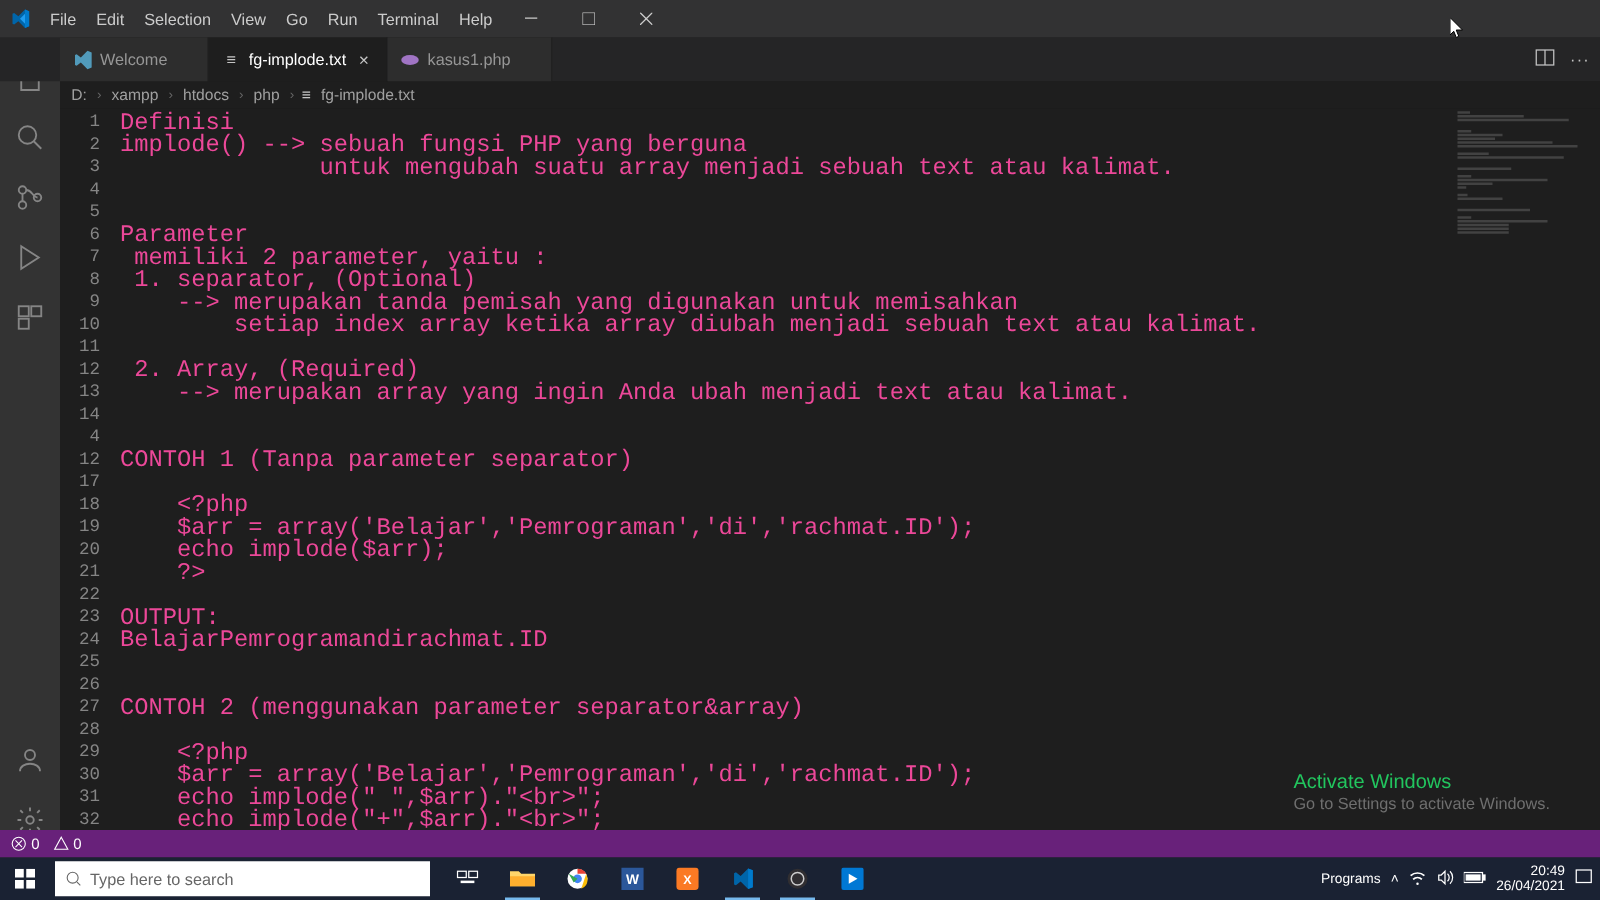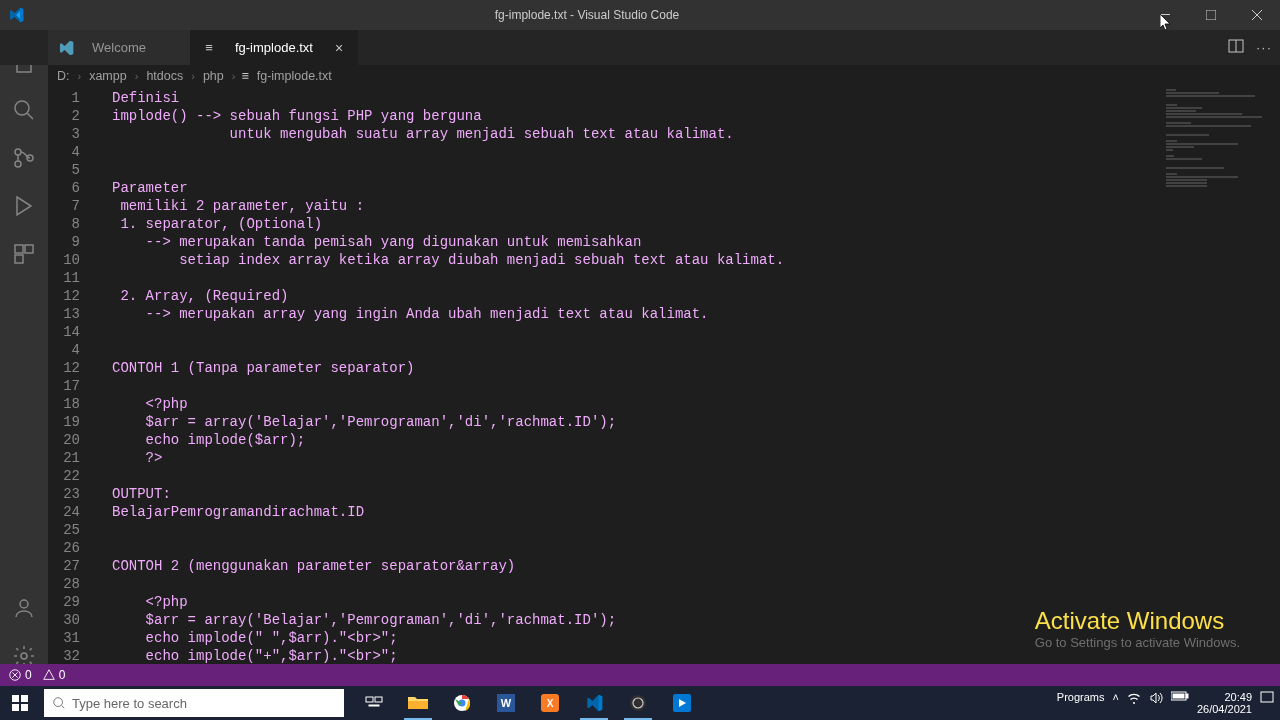--- a/index.html
+++ b/index.html
@@ -9,21 +9,21 @@
 .titlebar { height: 30px; background: #323233; display: flex; align-items: center; color: #cccccc; }
 .titlebar .vsicon { width: 16px; height: 16px; margin: 0 8px; display: inline-flex; }
 .titlebar .menus { display: flex; gap: 0; }
 .titlebar .menu-item { padding: 0 8px; height: 30px; display: flex; align-items: center; cursor: default; }
 .titlebar .title-center { flex: 1; text-align: center; font-size: 12px; color: #cccccc; }
 .titlebar .win-controls { display: flex; }
 .titlebar .win-btn { width: 46px; height: 30px; display: flex; align-items: center; justify-content: center; }
 
 
 .tabbar { height: 35px; background: #252526; display: flex; align-items: stretch; padding-left: 48px; position: relative; }
-.tab { display: flex; align-items: center; padding: 0 10px; gap: 18px; border-right: 1px solid #1e1e1e; font-size: 13px; color: #969696; background: #2d2d2d; cursor: default; min-width: 110px;}
+.tab { display: flex; align-items: center; padding: 0 10px; gap: 6px; border-right: 1px solid #1e1e1e; font-size: 13px; color: #969696; background: #2d2d2d; cursor: default; min-width: 110px;}
 .tab.active { background: #1e1e1e; color: #ffffff; }
 .tab .tabicon { width: 16px; height: 16px; display:inline-flex; align-items:center; justify-content:center;}
 .tab .tabicon.vsblue { color:#519aba;}
 .tab .tabicon.php { color:#a074c4;}
 .tab .close { width:16px; color:#c5c5c5; font-size:14px; text-align:center;}
 .tab .close.hidden { visibility:hidden;}
 .tabbar .tab-right { position:absolute; right:8px; top:0; height:35px; display:flex; align-items:center; gap:12px; color:#c5c5c5;}
 
 
 .breadcrumb { height: 22px; background: #1e1e1e; display:flex; align-items:center; padding-left: 55px; font-size:12.5px; color:#a0a0a0; gap:2px;}
@@ -34,61 +34,70 @@
 
 .activitybar { position: absolute; left:0; top:30px; bottom:34px; width:48px; background:#333333; display:flex; flex-direction:column; align-items:center; padding-top:8px;}
 .activitybar .act-item { width:48px; height:48px; display:flex; align-items:center; justify-content:center; color:#858585;}
 .activitybar .act-bottom { margin-top:auto; margin-bottom:6px;}
 .activitybar svg { width:24px; height:24px; }
 
 
 .editor-wrap { position:absolute; left:48px; top:87px; right:0; bottom:34px; background:#1e1e1e; overflow:hidden;}
 .gutter { position:absolute; left:0; top:0; bottom:0; width:50px; text-align:right; color:#858585; font-family: Consolas, "Courier New", monospace; font-size:14px; line-height:18px; padding-top:2px;}
 .gutter div { padding-right:18px; height:18px;}
-.code { position:absolute; left:64px; top:2px; right:120px; font-family: Consolas,"Courier New", monospace; font-size:14px; line-height:18px; color:#f0abfc; white-space:pre;}
+.code { position:absolute; left:48px; top:2px; right:120px; font-family: Consolas,"Courier New", monospace; font-size:19px; line-height:18px; color:#ec4899; white-space:pre;}
 .code .line { height:18px; }
 .minimap { position:absolute; right:14px; top:2px; width:100px; height:200px; opacity:0.5;}
 .minimap .mm-line { height:2px; margin-bottom:1px; background:#666; }
 
 
 .statusbar { position:absolute; left:0; right:0; bottom:34px; height:22px; background:#68217a; color:#fff; display:flex; align-items:center; font-size:12px; padding:0 8px;}
 .statusbar .sb-left { display:flex; gap:10px; align-items:center;}
 .statusbar .sb-right { margin-left:auto; display:flex; gap:14px; align-items:center;}
 .statusbar svg { width:14px; height:14px; }
 
 
 .taskbar { position:absolute; left:0; right:0; bottom:0; height:34px; background:#1a2233; display:flex; align-items:center;}
 .taskbar .start { width:40px; height:34px; display:flex; align-items:center; justify-content:center;}
 .taskbar .search { flex:0 0 300px; height:28px; background:#fff; margin-left:4px; display:flex; align-items:center; padding:0 8px; gap:6px; color:#666; font-size:13px;}
 .taskbar .tbicons { display:flex; margin-left:8px;}
 .taskbar .tbicon { width:44px; height:34px; display:flex; align-items:center; justify-content:center; position:relative;}
 .taskbar .tbicon.active::after { content:''; position:absolute; bottom:0; left:8px; right:8px; height:2px; background:#76b9ed;}
-.taskbar .tray { margin-left:auto; display:flex; gap:8px; color:#fff; font-size:11px; padding-right:6px;}
+.taskbar .tray { margin-left:auto; display:flex; align-items:center; gap:8px; color:#fff; font-size:11px; padding-right:6px;}
 .taskbar .tray .traytime { text-align:right; line-height:12px;}
 
 
 .watermark { position:absolute; right:40px; bottom:70px; color:#6f6f6f; text-align:left; pointer-events:none;}
-.watermark .wm-title { font-size:24px; color:#fde047; }
+.watermark .wm-title { font-size:16px; color:#22c55e; }
 .watermark .wm-sub { font-size:13px; }
 
 
 .fake-cursor { position:absolute; top:14px; right:108px; width:12px; height:18px; pointer-events:none; z-index:999;}
 </style>
 </head>
 <body>
 
 <div class="titlebar">
   <span class="vsicon">
     <svg viewBox="0 0 24 24">
         <path fill="#0065A9" d="M23 3l-5-2-8 8-5-4-2 1v12l2 1 5-4 8 8 5-2V3z"></path>
         <path fill="#007ACC" d="M18 1l5 2v18l-5 2V1z"></path>
         <path fill="#1F9CF0" d="M18 6v12l-6-6 6-6z"></path>
       </svg>
   </span>
-  <div class="title-center">fg-implode.txt - Visual Studio Code</div>
+  <div class="menus">
+    <div class="menu-item">File</div>
+    <div class="menu-item">Edit</div>
+    <div class="menu-item">Selection</div>
+    <div class="menu-item">View</div>
+    <div class="menu-item">Go</div>
+    <div class="menu-item">Run</div>
+    <div class="menu-item">Terminal</div>
+    <div class="menu-item">Help</div>
+  </div>
   <div class="win-controls">
     <div class="win-btn min">
         <svg width="10" height="10">
           <rect y="4" width="10" height="1" fill="#ccc"></rect>
         </svg>
       </div>
     <div class="win-btn max">
         <svg width="10" height="10">
           <rect x="0" y="0" width="10" height="10" fill="none" stroke="#ccc"></rect>
         </svg>
@@ -157,20 +166,29 @@
           <path fill="#519aba" d="M23 3l-5-2-8 8-5-4-2 1v12l2 1 5-4 8 8 5-2V3z"></path>
         </svg>
       </span>
     <span>Welcome</span>
     <span class="close hidden">×</span>
   </div>
   <div class="tab active">
     <span class="tabicon" style="color:#c5c5c5">≡</span>
     <span>fg-implode.txt</span>
     <span class="close">×</span>
+  </div>
+  <div class="tab">
+    <span class="tabicon php">
+        <svg width="16" height="16" viewBox="0 0 16 16">
+          <ellipse cx="8" cy="8" rx="7" ry="4" fill="#a074c4"></ellipse>
+        </svg>
+      </span>
+    <span>kasus1.php</span>
+    <span class="close hidden">×</span>
   </div>
   <div class="tab-right">
     <span><svg width="16" height="16" viewBox="0 0 16 16" fill="none" stroke="#c5c5c5">
           <rect x="1" y="2" width="14" height="12"></rect>
           <line x1="8" y1="2" x2="8" y2="14"></line>
         </svg></span>
     <span style="letter-spacing:1px">···</span>
   </div>
 </div>
 

